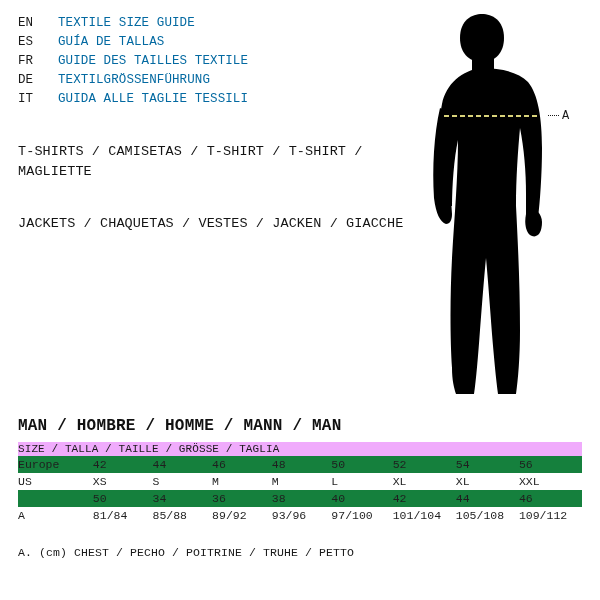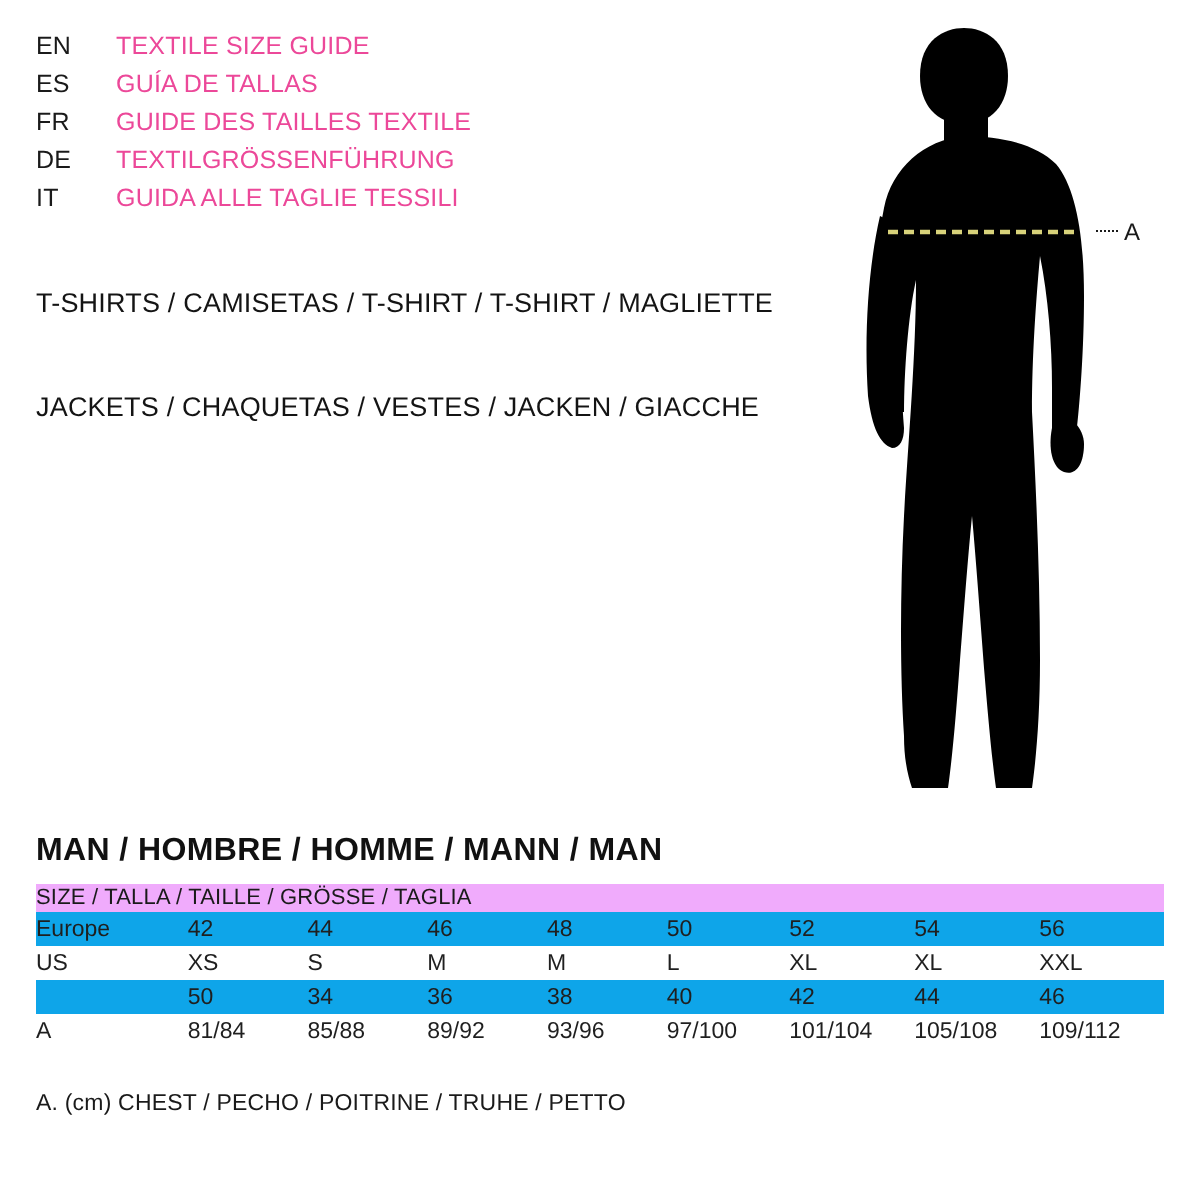--- a/index.html
+++ b/index.html
@@ -11,20 +11,21 @@
     height: 600px;
     background: #ffffff;
     font-family: "Liberation Sans", sans-serif;
     color: #1a1a1a;
     overflow: hidden;
   }
   .page {
     position: relative;
     width: 600px;
     height: 600px;
+    font-family: Liberation Mono, monospace;
   }
 
   
   .lang-block {
     position: absolute;
     left: 18px;
     top: 16px;
     width: 370px;
   }
   .lang-row {
@@ -33,21 +34,21 @@
     height: 19px;
     font-size: 12.5px;
     letter-spacing: 0.1px;
   }
   .lang-code {
     width: 40px;
     flex: 0 0 40px;
     color: #1a1a1a;
   }
   .lang-text {
-    color: #ec4899;
+    color: #0369a1;
   }
 
   
   .cat-block {
     position: absolute;
     left: 18px;
     top: 110px;
     width: 400px;
   }
   .cat-row {
@@ -110,21 +111,21 @@
     vertical-align: middle;
   }
   tr.row-head td {
     background: #f0abfc;
     font-size: 11px;
     letter-spacing: 0.1px;
     color: #1a1a1a;
     height: 14px;
   }
   tr.row-shade td {
-    background: #0ea5e9;
+    background: #15803d;
   }
   tr.row-plain td {
     background: #ffffff;
     margin-top: 19px;
   }
   td.c0 {
     width: 86px;
     padding-left: 2px;
   }
   td.cv {

